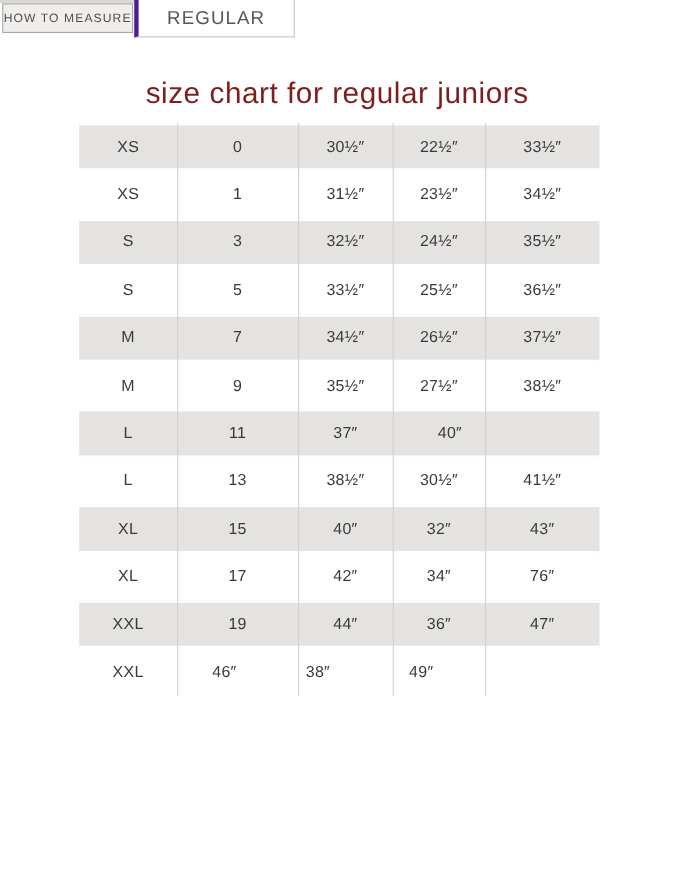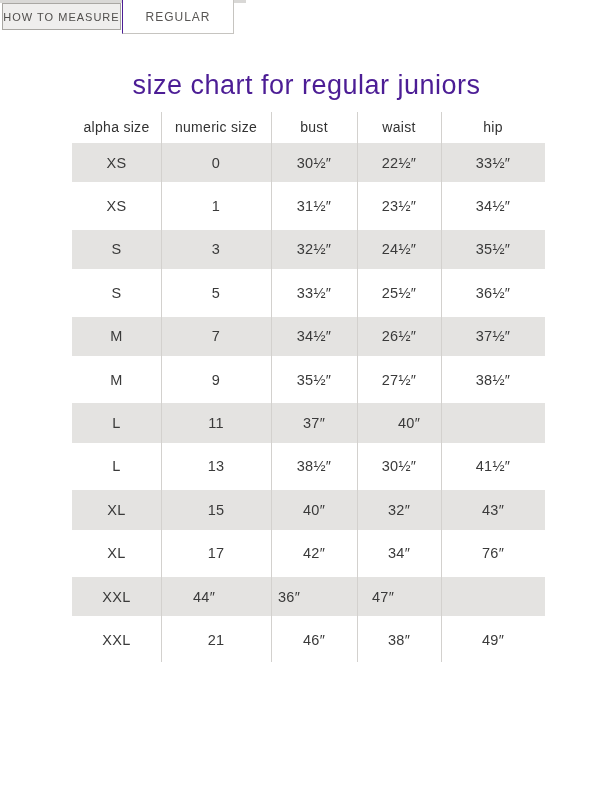--- a/index.html
+++ b/index.html
@@ -29,44 +29,44 @@
     cursor:pointer;
     text-transform:uppercase;
   }
   .tab-measure {
     left:2px; top:3px; width:119px; height:27px;
     background:#efeeed;
     border:1px solid #a9a7a3;
     color:#504e4c;
   }
   .tab-regular {
-    left:122px; top:0; width:112px; height:34px;
-    background:#ffffff;
-    border-left:1px solid #4c1d95;
+    left:122px; top:0; width:146px; height:34px;
+    background:#ffffff;
+    border-left:4px solid #4c1d95;
     border-right:1px solid #c6c4c0;
     border-bottom:1px solid #c6c4c0;
     color:#585654;
-    font-size:12px;
+    font-size:17px;
   }
   .tab-plus {
     left:252px; top:3px; width:126px; height:26px;
     background:#f6f5f4;
     border:1px solid #dbdad7;
     color:#a3a1a0;
   }
 
   
   .title {
     position:absolute;
     left:0; top:70px; width:613px;
     text-align:center;
     font-size:27px;
     font-weight:300;
     letter-spacing:0.5px;
-    color:#4c1d95;
+    color:#7f1d1d;
   }
 
   
   .size-table {
     position:absolute;
     left:72px; top:112px;
     width:473px;
   }
   .thead {
     display:flex;
@@ -127,27 +127,20 @@
 
   <h1 class="title">size chart for regular juniors</h1>
 
   <div class="size-table">
 
     <div class="vdiv vdiv-1"></div>
     <div class="vdiv vdiv-2"></div>
     <div class="vdiv vdiv-3"></div>
     <div class="vdiv vdiv-4"></div>
 
-    <div class="thead">
-      <div class="cell c0">alpha size</div>
-      <div class="cell c1">numeric size</div>
-      <div class="cell c2">bust</div>
-      <div class="cell c3">waist</div>
-      <div class="cell c4">hip</div>
-    </div>
 
     <div class="trow shaded">
       <div class="cell c0">XS</div>
       <div class="cell c1">0</div>
       <div class="cell c2">30½″</div>
       <div class="cell c3">22½″</div>
       <div class="cell c4">33½″</div>
     </div>
 
     <div class="trow">
@@ -216,27 +209,27 @@
     <div class="trow">
       <div class="cell c0">XL</div>
       <div class="cell c1">17</div>
       <div class="cell c2">42″</div>
       <div class="cell c3">34″</div>
       <div class="cell c4">76″</div>
     </div>
 
     <div class="trow shaded">
       <div class="cell c0">XXL</div>
+      <div class="cell c1">19</div>
       <div class="cell c2">44″</div>
       <div class="cell c3">36″</div>
       <div class="cell c4">47″</div>
     </div>
 
     <div class="trow">
       <div class="cell c0">XXL</div>
-      <div class="cell c1">21</div>
       <div class="cell c2">46″</div>
       <div class="cell c3">38″</div>
       <div class="cell c4">49″</div>
     </div>
 
   </div>
 </div>
 
 </body></html>

